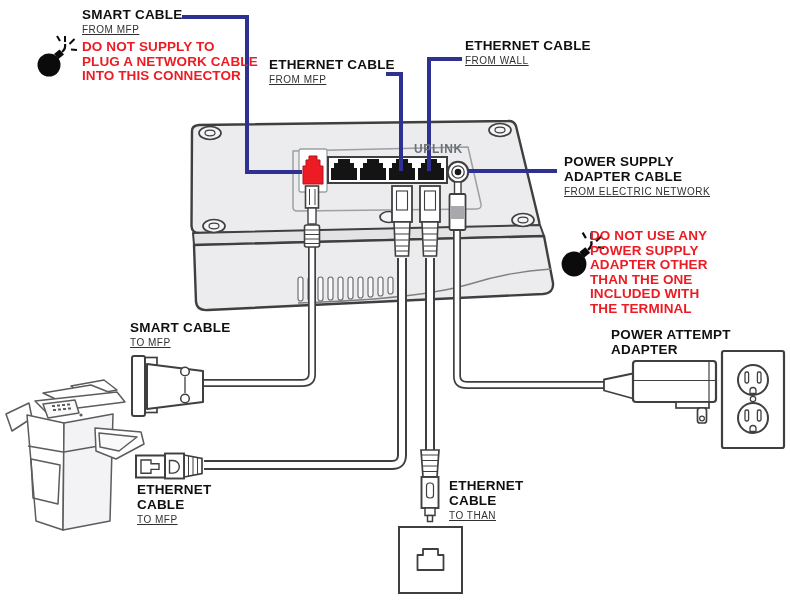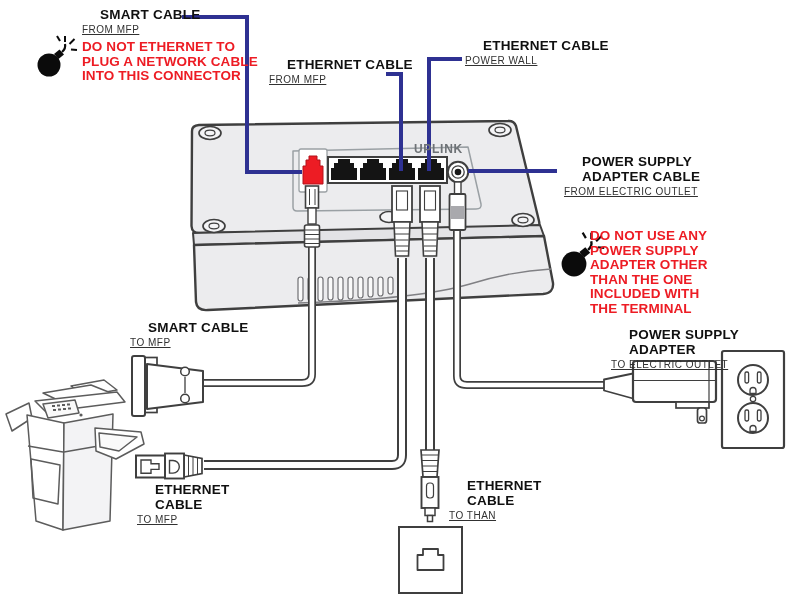--- a/index.html
+++ b/index.html
@@ -1,21 +1,21 @@
 <!DOCTYPE html>
 <html><head>
 <meta charset="utf-8">
 <style>
   html,body{margin:0;padding:0;background:#fff;}
   .canvas{position:relative;width:790px;height:605px;background:#fff;overflow:hidden;
           font-family:"Liberation Sans",sans-serif;}
   .canvas svg{position:absolute;left:0;top:0;}
   .label{position:absolute;}
   .t{font-weight:bold;font-size:13.5px;line-height:15px;color:#101010;
-     letter-spacing:.2px;white-space:pre-line;margin-left:18px;}
+     letter-spacing:.2px;white-space:pre-line;}
   .s{font-size:10px;line-height:11px;color:#313131;letter-spacing:.5px;margin-top:2px;
      white-space:pre-line;text-decoration:underline;}
   .warn{position:absolute;font-weight:bold;font-size:13.5px;line-height:14.6px;
         color:#ed1c24;letter-spacing:.1px;white-space:pre-line;}
   .uplink{position:absolute;font-weight:bold;font-size:12px;color:#6e7276;
           letter-spacing:.7px;}
 </style>
 </head>
 <body>
 
@@ -230,50 +230,49 @@
     <path d="M462,59 H429 V171"></path>
     <path d="M468,171 H557"></path>
   </g>
 </svg>
 
 <div class="label" style="left:82px;top:7px">
   <div class="t">SMART CABLE</div>
   <div class="s">FROM MFP</div>
 </div>
 
-<div class="warn" style="left:82px;top:40px">DO NOT ETHERNET TO
+<div class="warn" style="left:82px;top:40px">DO NOT SUPPLY TO
 PLUG A NETWORK CABLE
 INTO THIS CONNECTOR</div>
 
 <div class="label" style="left:269px;top:57px">
   <div class="t">ETHERNET CABLE</div>
   <div class="s">FROM MFP</div>
 </div>
 
 <div class="label" style="left:465px;top:38px">
   <div class="t">ETHERNET CABLE</div>
-  <div class="s">POWER WALL</div>
+  <div class="s">FROM WALL</div>
 </div>
 
 <div class="label" style="left:564px;top:154px">
   <div class="t">POWER SUPPLY
 ADAPTER CABLE</div>
-  <div class="s">FROM ELECTRIC OUTLET</div>
+  <div class="s">FROM ELECTRIC NETWORK</div>
 </div>
 
 <div class="warn" style="left:590px;top:229px">DO NOT USE ANY
 POWER SUPPLY
 ADAPTER OTHER
 THAN THE ONE
 INCLUDED WITH
 THE TERMINAL</div>
 
 <div class="label" style="left:611px;top:327px">
-  <div class="t">POWER SUPPLY ADAPTER</div>
-  <div class="s">TO ELECTRIC OUTLET</div>
+  <div class="t">POWER ATTEMPT ADAPTER</div>
 </div>
 
 <div class="label" style="left:130px;top:320px">
   <div class="t">SMART CABLE</div>
   <div class="s">TO MFP</div>
 </div>
 
 <div class="label" style="left:137px;top:482px">
   <div class="t">ETHERNET
 CABLE</div>

